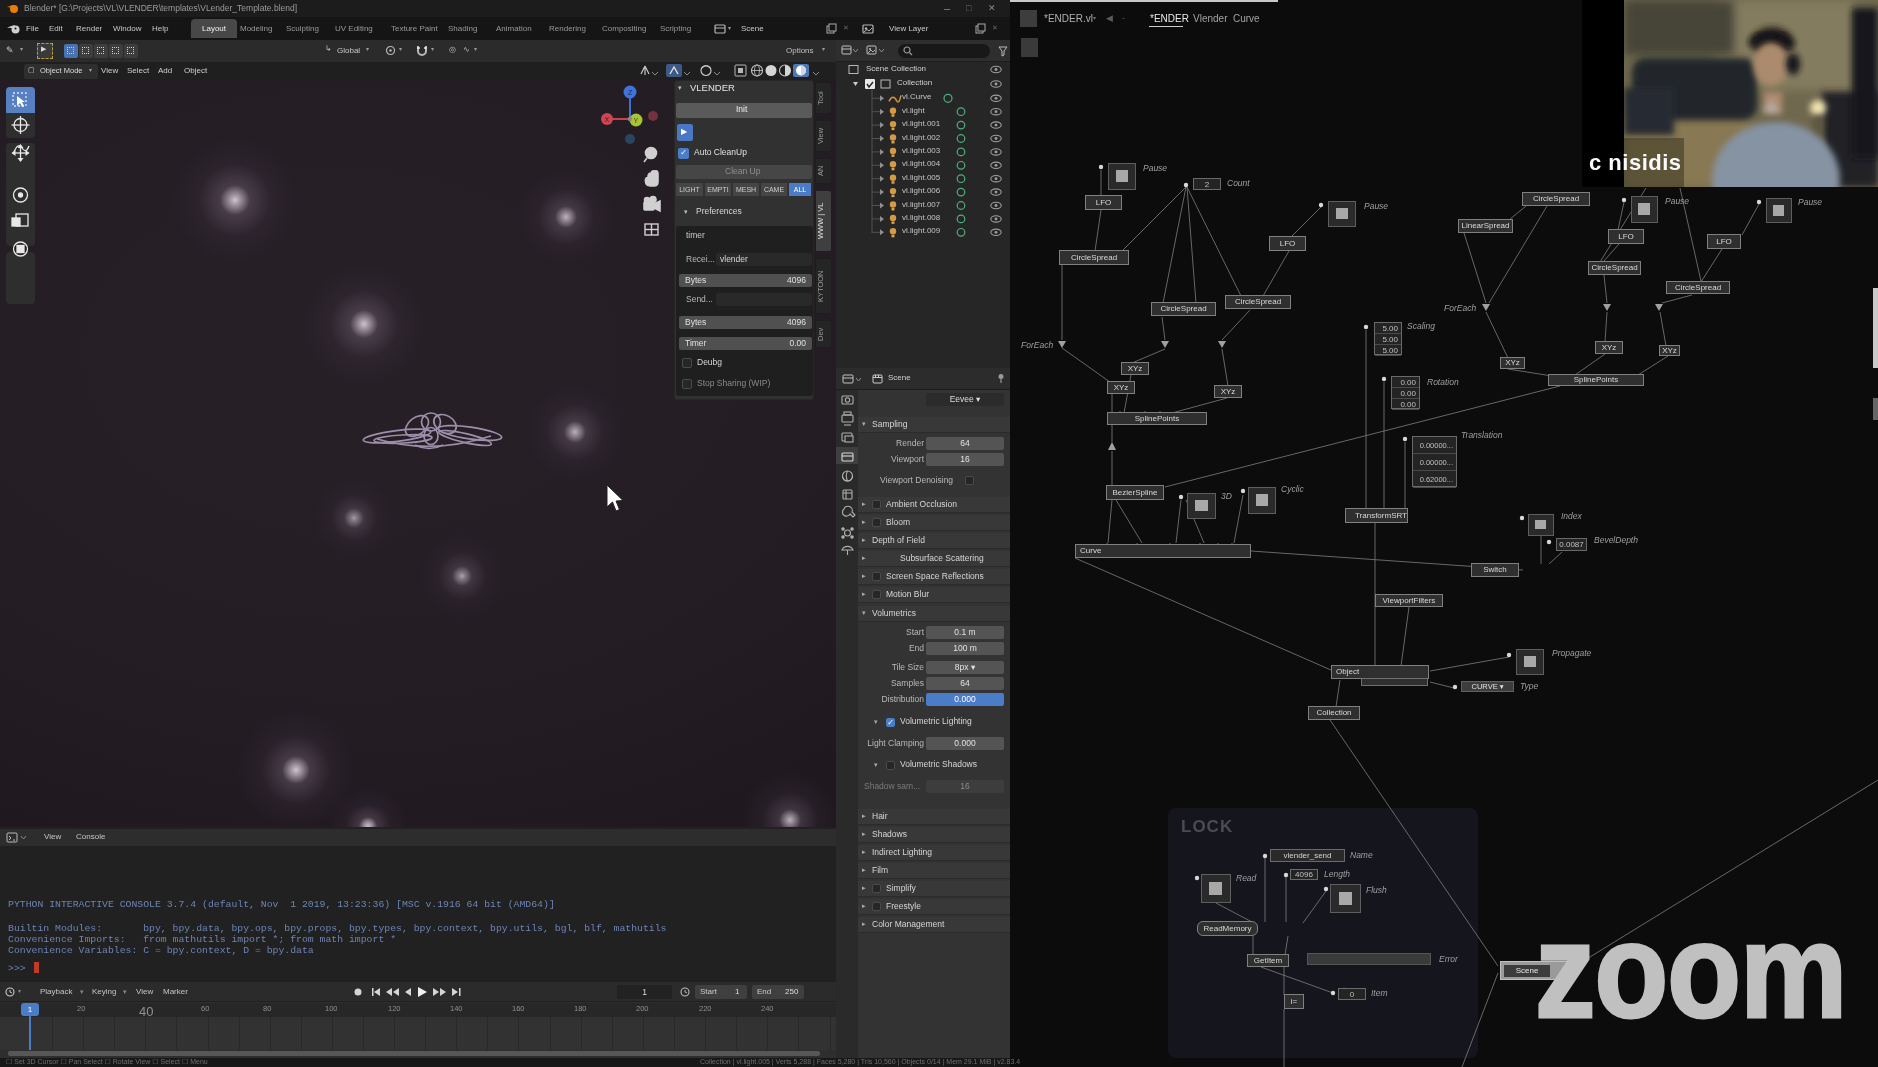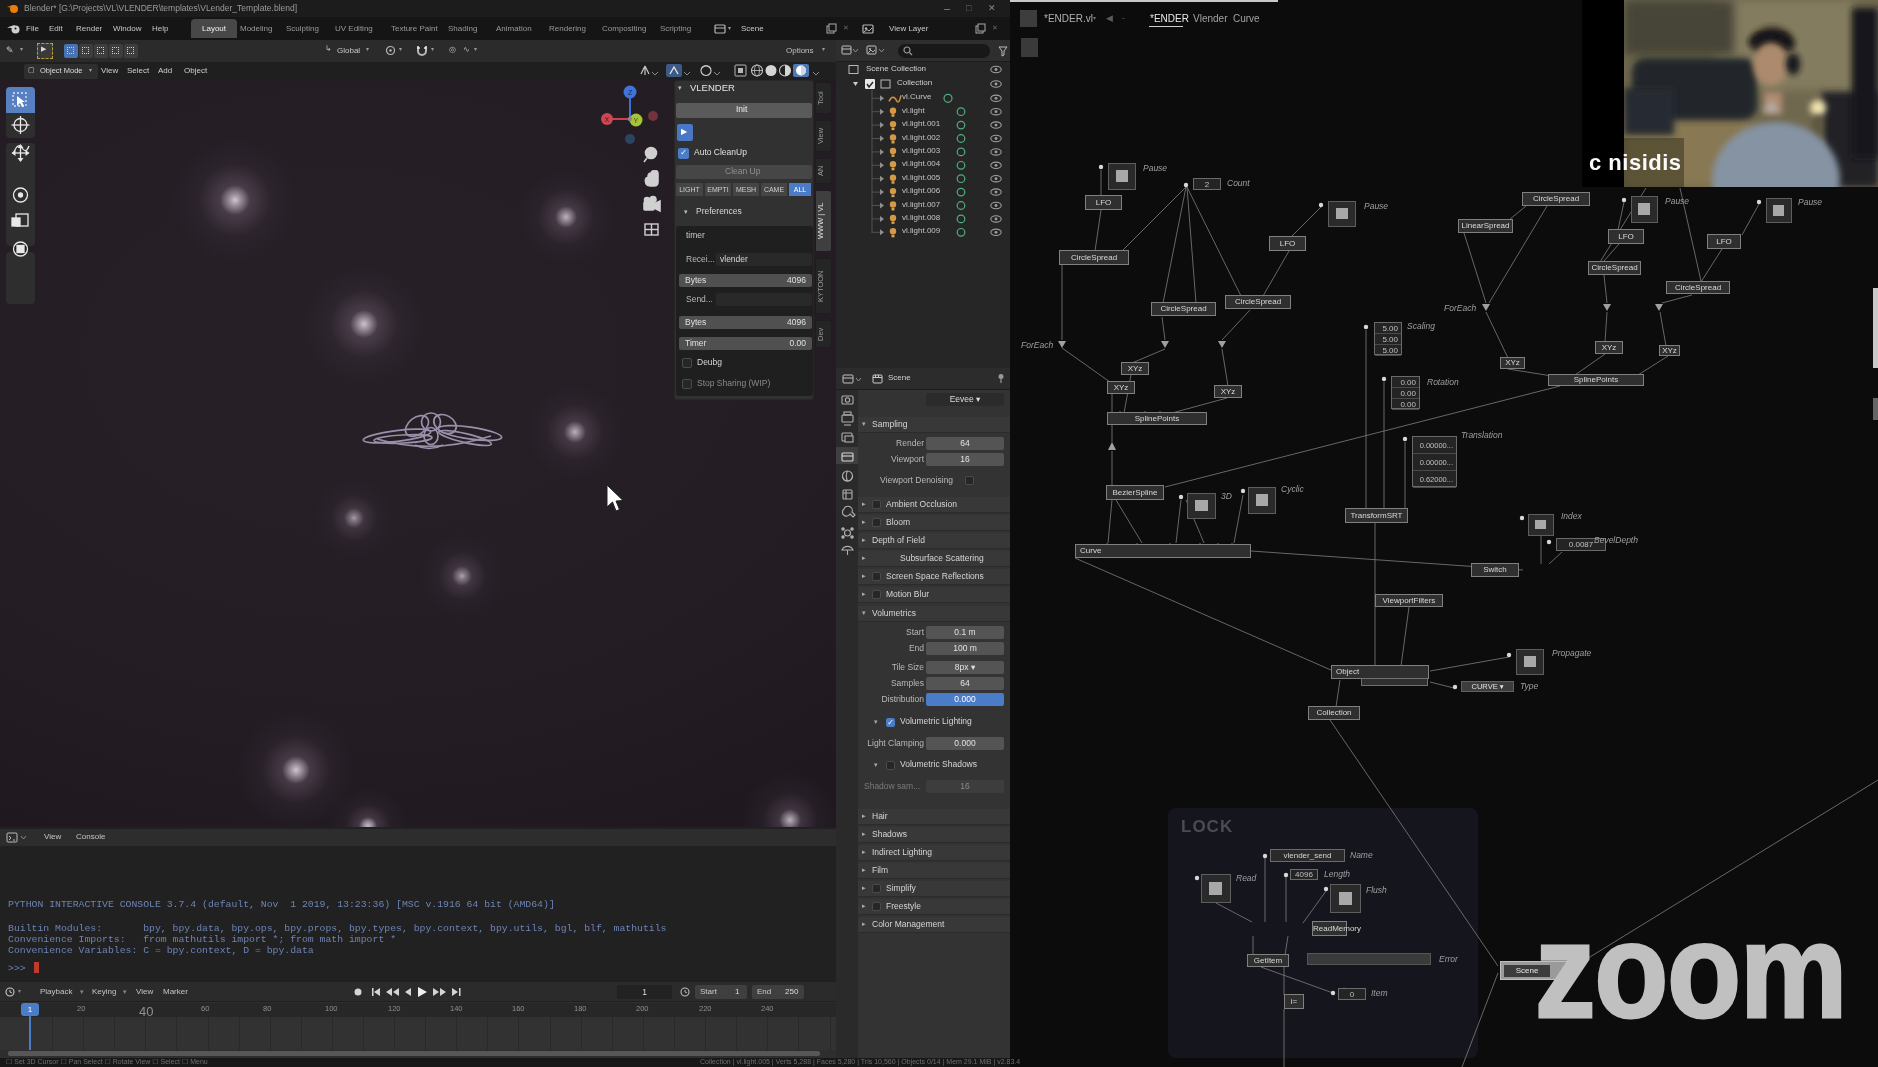--- a/index.html
+++ b/index.html
@@ -147,27 +147,27 @@
 <div class="node" style="left:1458px;top:219px;width:55px;height:14px;line-height:12px;">LinearSpread</div>
 <div class="node" style="left:1121px;top:362px;width:28px;height:13px;line-height:11px;">XYz</div>
 <div class="node" style="left:1107px;top:381px;width:28px;height:13px;line-height:11px;">XYz</div>
 <div class="node" style="left:1214px;top:385px;width:28px;height:13px;line-height:11px;">XYz</div>
 <div class="node" style="left:1595px;top:341px;width:28px;height:13px;line-height:11px;">XYz</div>
 <div class="node" style="left:1659px;top:345px;width:21px;height:11px;line-height:9px;">XYz</div>
 <div class="node" style="left:1500px;top:357px;width:25px;height:12px;line-height:10px;">XYz</div>
 <div class="node" style="left:1107px;top:412px;width:100px;height:13px;line-height:11px;">SplinePoints</div>
 <div class="node" style="left:1548px;top:374px;width:96px;height:12px;line-height:10px;">SplinePoints</div>
 <div class="node" style="left:1106px;top:485px;width:58px;height:15px;line-height:13px;">BezierSpline</div>
-<div class="node" style="left:1345px;top:508px;width:63px;height:15px;line-height:13px;">TransformSRT</div>
+<div class="node" style="left:1345px;top:508px;width:63px;height:15px;line-height:13px;text-align:right;">TransformSRT</div>
 <div class="node" style="left:1075px;top:544px;width:176px;height:14px;line-height:12px;text-align:left;padding-left:4px;">Curve</div>
 <div class="node" style="left:1471px;top:563px;width:48px;height:14px;line-height:12px;">Switch</div>
 <div class="node" style="left:1375px;top:594px;width:68px;height:13px;line-height:11px;">ViewportFilters</div>
 <div class="node" style="left:1331px;top:665px;width:98px;height:14px;line-height:12px;text-align:left;padding-left:4px;">Object</div>
 <div class="node" style="left:1308px;top:706px;width:52px;height:14px;line-height:12px;">Collection</div>
-<div class="node" style="left:1312px;top:921px;width:35px;height:15px;line-height:13px;">ReadMemory</div>
+<div class="node" style="left:1197px;top:921px;width:61px;height:15px;line-height:13px;border-radius:6px;">ReadMemory</div>
 <div class="node" style="left:1247px;top:954px;width:42px;height:13px;line-height:11px;">GetItem</div>
 <div class="node" style="left:1284px;top:994px;width:20px;height:15px;line-height:13px;">i=</div>
 <div style="left:1361px;top:678px;width:67px;height:8px;background:#2f2f2f;border:1px solid #6f6f6f;"></div>
 <div style="left:1500px;top:961px;width:68px;height:19px;background:#9a9a9a;border:1px solid #c0c0c0;"></div>
 <div style="left:1504px;top:965px;width:46px;height:12px;background:#3c3c3c;color:#e8e8e8;font-size:8px;text-align:center;line-height:12px;">Scene</div>
 <div class="sq" style="left:1108px;top:163px;width:28px;height:27px;"></div>
 <div class="sqi" style="left:1116px;top:170px;width:12px;height:12px;"></div>
 <div class="sq" style="left:1328px;top:201px;width:28px;height:26px;"></div>
 <div class="sqi" style="left:1336px;top:208px;width:12px;height:11px;"></div>
 <div class="sq" style="left:1631px;top:196px;width:27px;height:27px;"></div>
@@ -180,21 +180,21 @@
 <div class="sqi" style="left:1256px;top:494px;width:12px;height:12px;"></div>
 <div class="sq" style="left:1528px;top:514px;width:26px;height:22px;"></div>
 <div class="sqi" style="left:1535px;top:520px;width:11px;height:9px;"></div>
 <div class="sq" style="left:1516px;top:649px;width:28px;height:26px;"></div>
 <div class="sqi" style="left:1524px;top:656px;width:12px;height:11px;"></div>
 <div class="sq" style="left:1201px;top:874px;width:30px;height:29px;"></div>
 <div class="sqi" style="left:1209px;top:882px;width:13px;height:13px;"></div>
 <div class="sq" style="left:1330px;top:884px;width:31px;height:29px;"></div>
 <div class="sqi" style="left:1339px;top:892px;width:13px;height:13px;"></div>
 <div class="iobox" style="left:1193px;top:178px;width:28px;height:12px;line-height:11px;">2</div>
-<div class="iobox" style="left:1556px;top:538px;width:50px;height:13px;line-height:12px;">0.0087</div>
+<div class="iobox" style="left:1556px;top:538px;width:31px;height:13px;line-height:12px;">0.0087</div>
 <div class="iobox" style="left:1290px;top:869px;width:28px;height:11px;line-height:10px;">4096</div>
 <div class="iobox" style="left:1338px;top:988px;width:28px;height:12px;line-height:11px;">0</div>
 <div style="left:1270px;top:849px;width:75px;height:13px;line-height:12px;background:#2a2a2a;border:1px solid #6a6a6a;color:#d5d5d5;font-size:8px;text-align:center;">vlender_send</div>
 <div style="left:1307px;top:953px;width:124px;height:12px;background:#3a3a3a;border:1px solid #555;"></div>
 <div style="left:1374px;top:322px;width:28px;height:33px;background:#242424;border:1px solid #6a6a6a;color:#c0c0c0;font-size:8px;">
       <div style="position:relative;height:11px;line-height:11px;border-bottom:1px solid #4a4a4a;text-align:right;padding-right:3px;">5.00</div>
       <div style="position:relative;height:11px;line-height:11px;border-bottom:1px solid #4a4a4a;text-align:right;padding-right:3px;">5.00</div>
       <div style="position:relative;height:11px;line-height:11px;border-bottom:1px solid #4a4a4a;text-align:right;padding-right:3px;">5.00</div>
     </div>
 <div style="left:1391px;top:376px;width:29px;height:33px;background:#242424;border:1px solid #6a6a6a;color:#c0c0c0;font-size:8px;">

